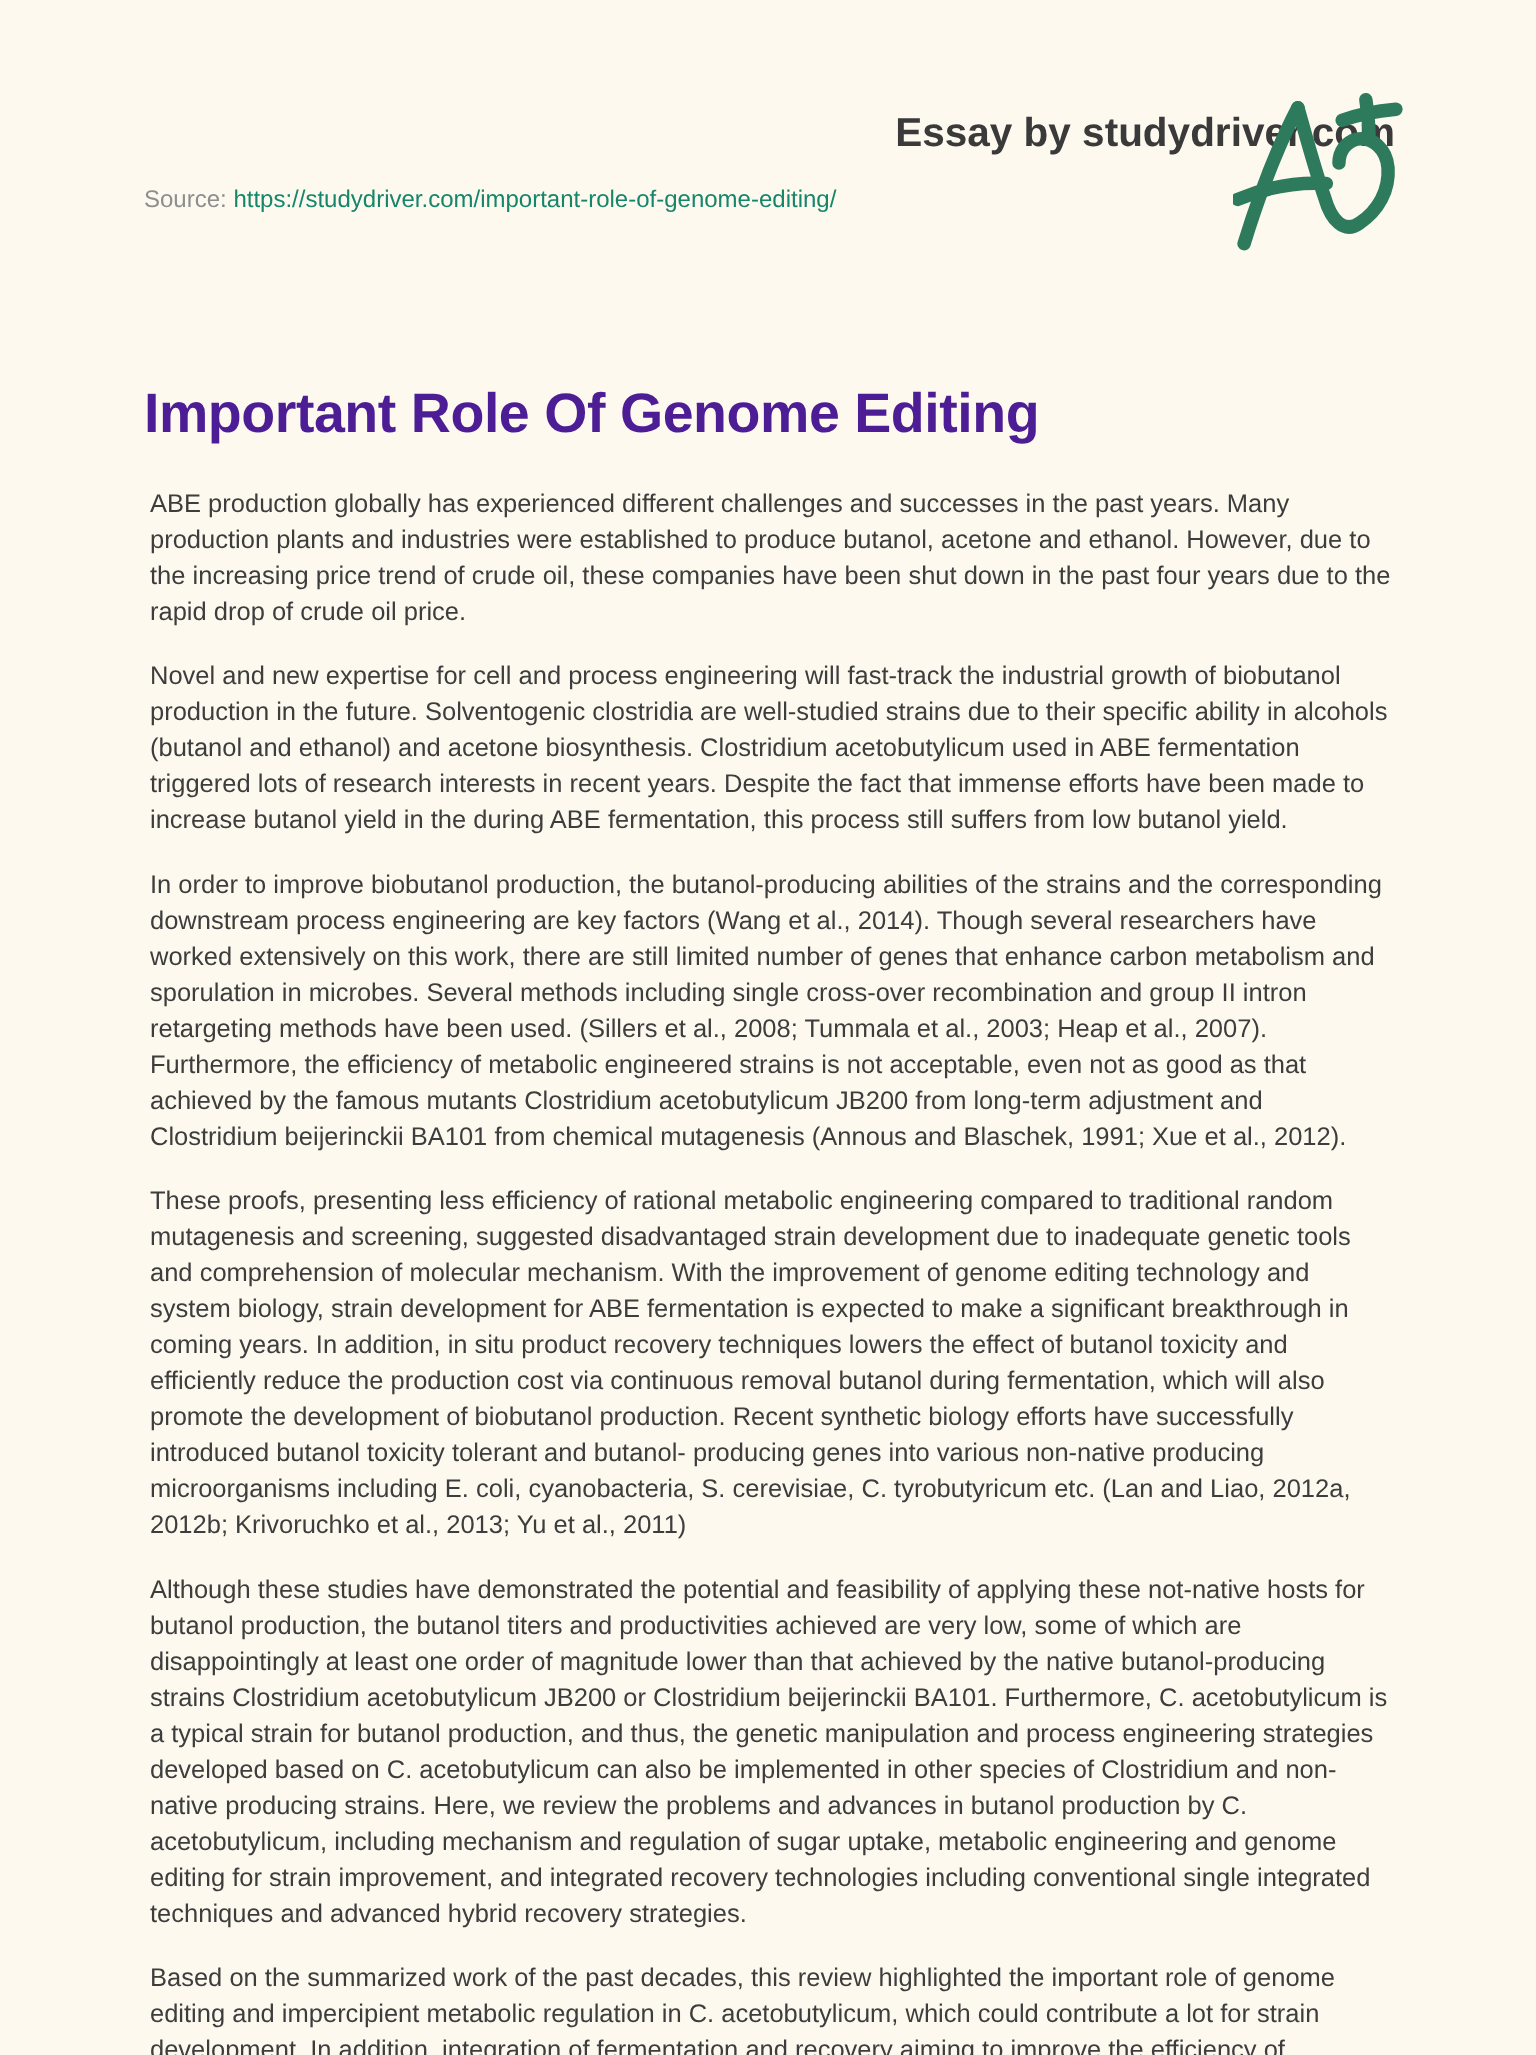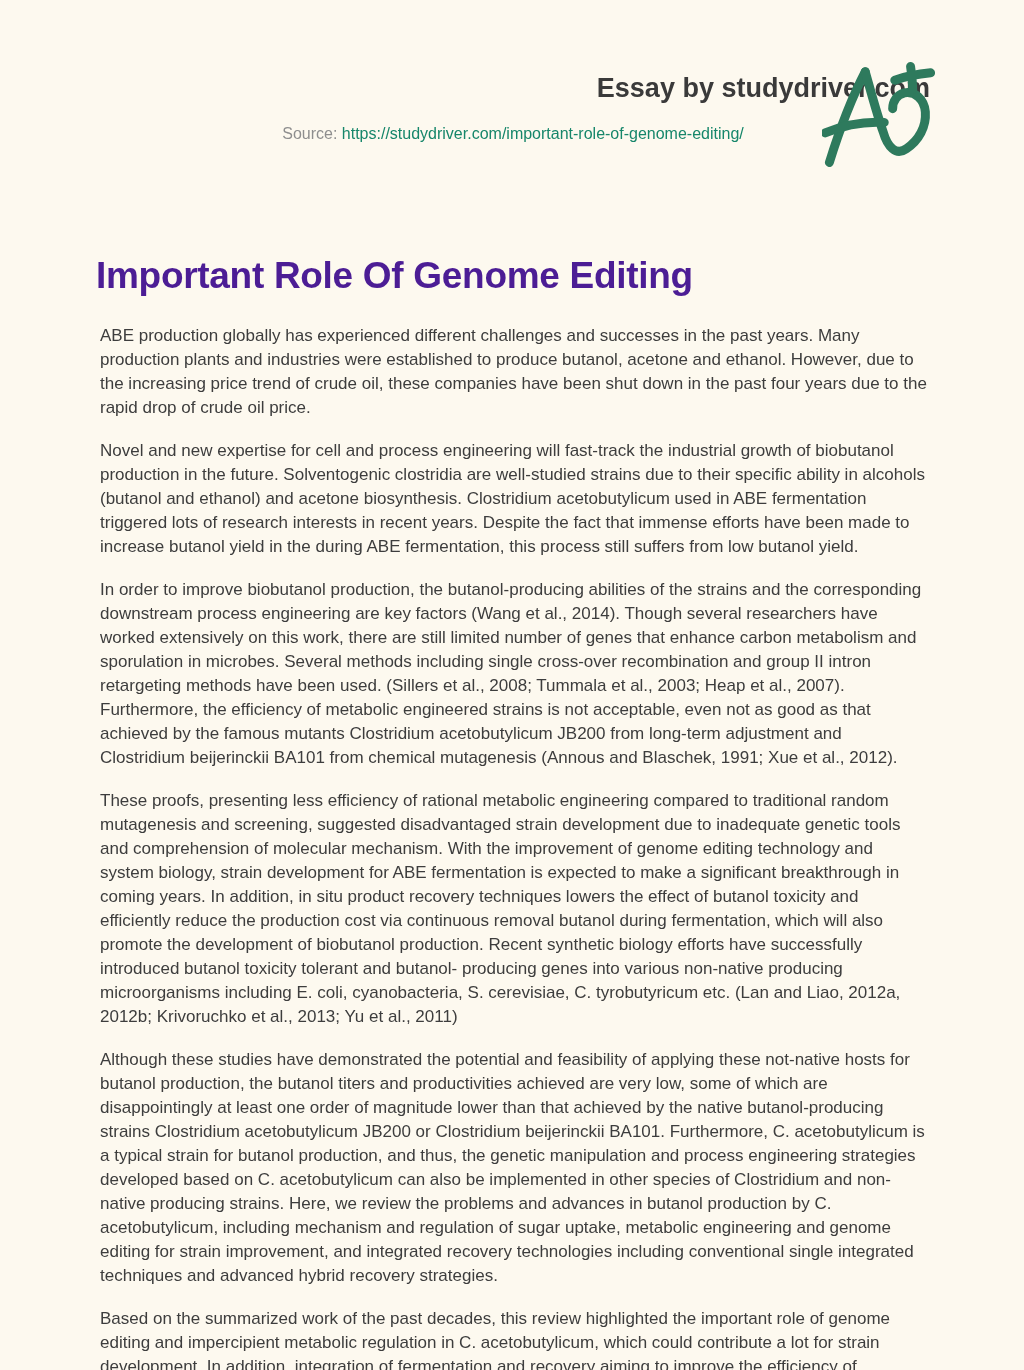--- a/index.html
+++ b/index.html
@@ -23,21 +23,20 @@
     font-size: 27px;
     font-weight: bold;
     color: #3a3a3a;
     line-height: 1.2;
     text-align: right;
   }
   .source-line {
     margin-top: 21px;
     font-size: 16px;
     color: #8e8e8e;
-    text-align: center;
   }
   .source-link {
     color: #16866a;
     text-decoration: none;
   }
   .logo {
     position: absolute;
     top: -10px;
     right: -8px;
     width: 116px;

